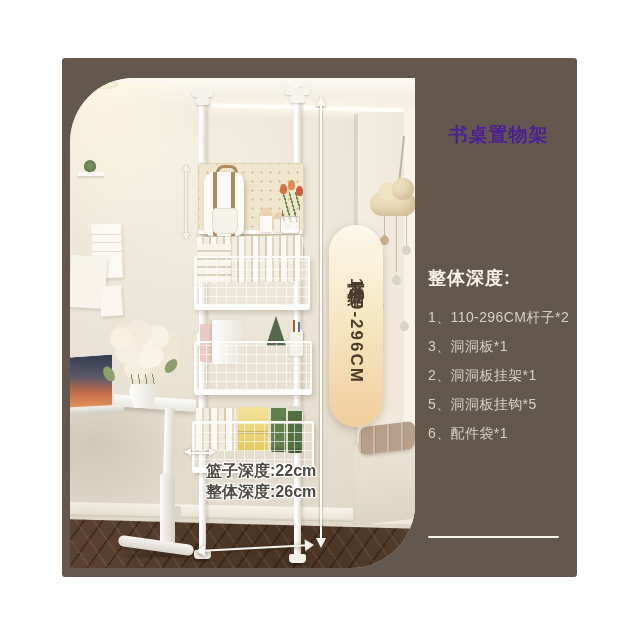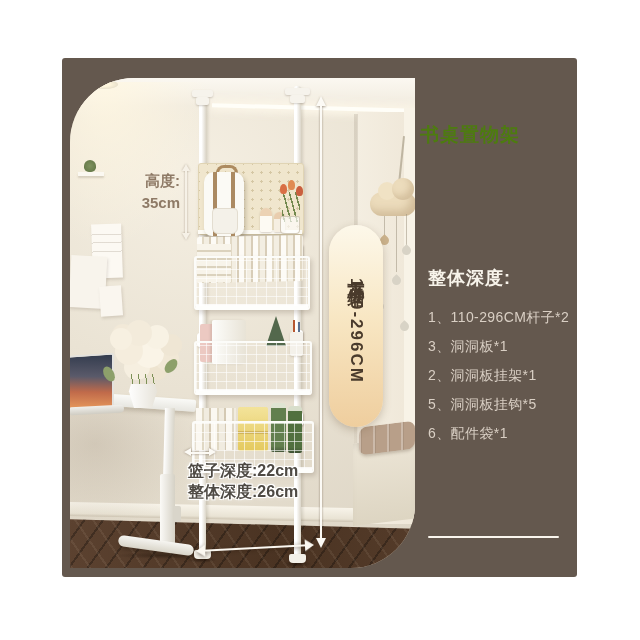--- a/index.html
+++ b/index.html
@@ -154,31 +154,31 @@
   .rangeline .ln{left:5px;top:9px;width:2px;height:434px;background:#fcfaf5;}
   .rangeline .up{left:1px;top:0;width:0;height:0;border-left:5px solid rgba(0,0,0,0);border-right:5px solid rgba(0,0,0,0);border-bottom:10px solid #fcfaf5;}
   .rangeline .dn{left:1px;bottom:0;width:0;height:0;border-left:5px solid rgba(0,0,0,0);border-right:5px solid rgba(0,0,0,0);border-top:10px solid #fcfaf5;}
   .pill{left:259px;top:147px;width:54px;height:202px;border-radius:27px;display:flex;align-items:center;justify-content:center;
         background:linear-gradient(180deg,#fdf8ea 0%,#f8e7c4 45%,#efce9e 100%);box-shadow:0 3px 8px rgba(110,85,55,.3);}
   .pilltext{writing-mode:vertical-rl;text-orientation:mixed;font-size:17px;font-weight:bold;color:#4a3b2c;letter-spacing:2px;}
   .harrow{left:114px;top:370px;width:32px;height:10px;filter:drop-shadow(0 0 1px rgba(80,60,40,.5));}
   .harrow .ln{left:5px;top:4px;width:22px;height:2px;background:#fcfaf5;}
   .harrow .lf{left:0;top:0;width:0;height:0;border-top:4px solid rgba(0,0,0,0);border-bottom:4px solid rgba(0,0,0,0);border-right:7px solid #fcfaf5;}
   .harrow .rt{right:0;top:0;width:0;height:0;border-top:4px solid rgba(0,0,0,0);border-bottom:4px solid rgba(0,0,0,0);border-left:7px solid #fcfaf5;}
-  .depthlabel{left:118px;top:382px;width:130px;font-size:16px;font-weight:bold;color:#4e4a44;line-height:21px;
+  .depthlabel{left:136px;top:382px;width:130px;font-size:16px;font-weight:bold;color:#4e4a44;line-height:21px;
         text-shadow:-1px -1px 0 #fff,1px -1px 0 #fff,-1px 1px 0 #fff,1px 1px 0 #fff,0 0 5px #fff;}
   .outerlabel{left:150px;top:436px;width:80px;text-align:center;font-size:15px;font-weight:bold;color:#fdfbf6;line-height:16px;
         text-shadow:0 1px 3px rgba(70,50,30,.75);}
   .outerarrow{left:126px;top:464px;width:118px;height:12px;transform:rotate(-3deg);filter:drop-shadow(0 1px 2px rgba(40,25,12,.6));}
   .outerarrow .ln{left:6px;top:5px;width:106px;height:2px;background:#fbf8f1;}
   .outerarrow .lf{left:0;top:0;width:0;height:0;border-top:6px solid rgba(0,0,0,0);border-bottom:6px solid rgba(0,0,0,0);border-right:9px solid #fbf8f1;}
   .outerarrow .rt{right:0;top:0;width:0;height:0;border-top:6px solid rgba(0,0,0,0);border-bottom:6px solid rgba(0,0,0,0);border-left:9px solid #fbf8f1;}
 
   
-  .ptitle{left:420px;top:122px;width:157px;text-align:left;font-size:19px;font-weight:bold;color:#4d7c0f;letter-spacing:1px;}
+  .ptitle{left:420px;top:122px;width:157px;text-align:center;font-size:19px;font-weight:bold;color:#4c1d95;letter-spacing:1px;}
   .lheading{left:428px;top:266px;font-size:18px;font-weight:bold;color:#f7f3ea;letter-spacing:1px;}
   .alist{left:428px;top:303px;width:148px;}
   .alist .item{height:29px;line-height:29px;font-size:14px;color:#d9cfc4;letter-spacing:.4px;white-space:nowrap;}
   .divider{left:428px;top:536px;width:131px;height:2px;background:#faf6ee;border-radius:1px;}
 </style>
 </head>
 <body>
 
 <div class="canvas">
 
@@ -273,24 +273,20 @@
     <div class="a pen1"></div>
     <div class="a pen2"></div>
     <div class="a pencup"></div>
     <div class="a basket bk2"></div>
     <div class="a books3"></div>
     <div class="a ybox"></div>
     <div class="a can can1"></div>
     <div class="a can can2"></div>
     <div class="a basket bk3"></div>
 
-    <div class="a hlabel">
-      <div>高度:</div>
-      <div>35cm</div>
-    </div>
     <div class="a varrow">
       <div class="a up"></div>
       <div class="a ln"></div>
       <div class="a dn"></div>
     </div>
 
     <div class="a rangeline">
       <div class="a up"></div>
       <div class="a ln"></div>
       <div class="a dn"></div>

